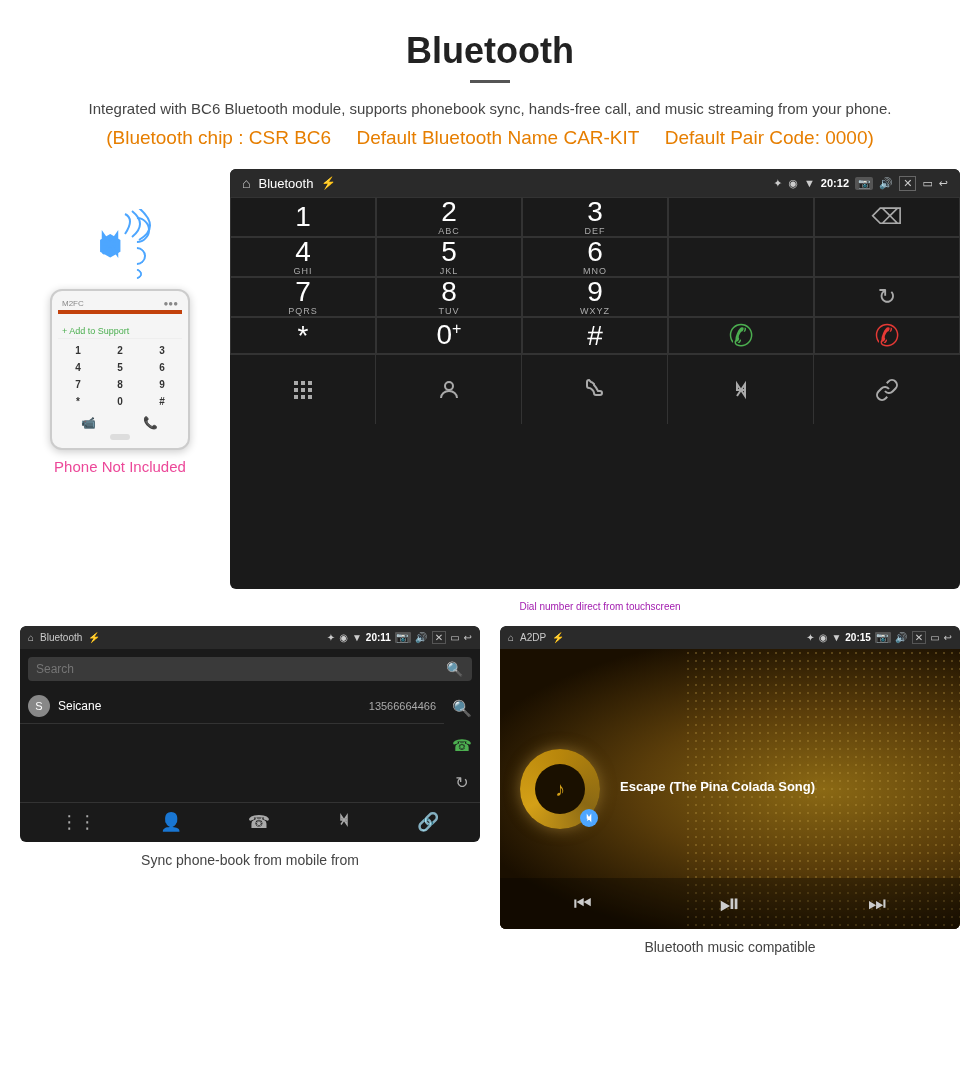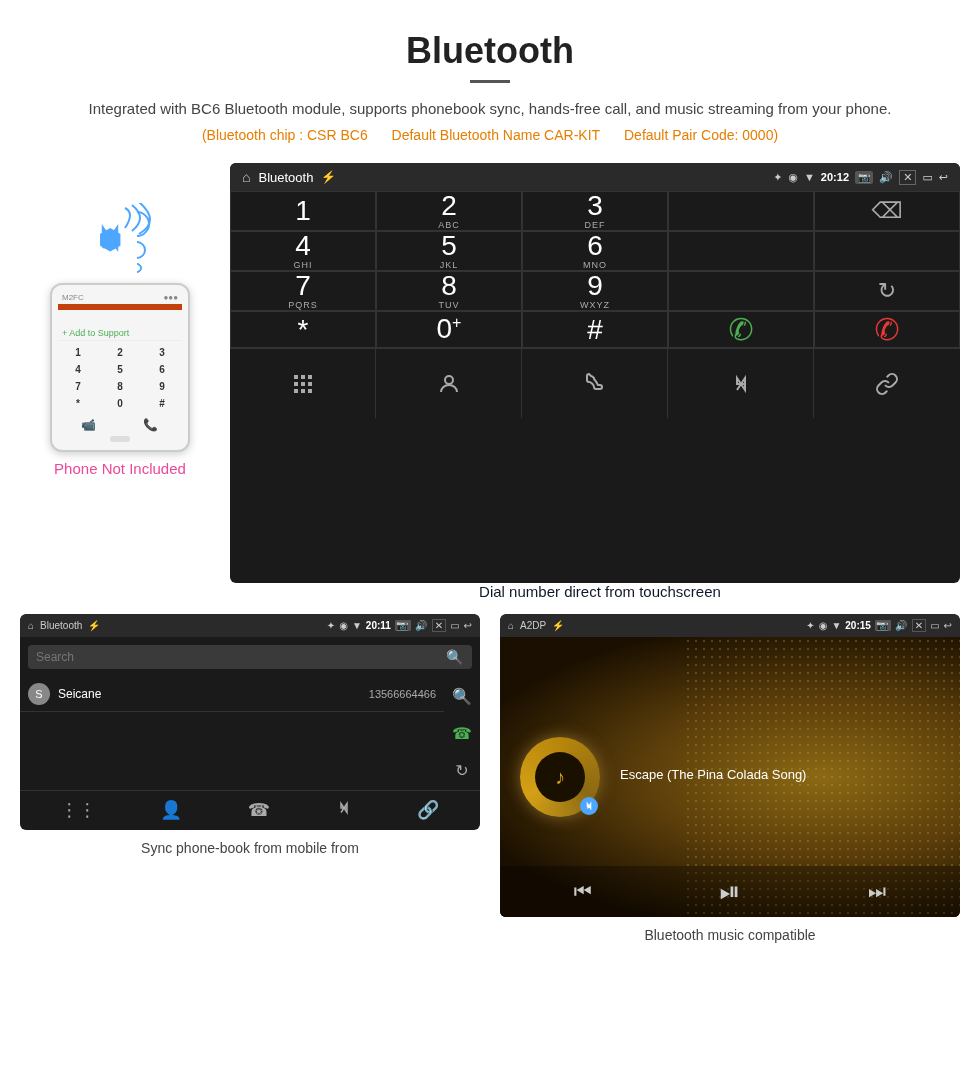--- a/index.html
+++ b/index.html
@@ -28,21 +28,21 @@
       background: #555;
       margin: 0 auto 14px;
     }
     .header-desc {
       font-size: 15px;
       color: #444;
       line-height: 1.6;
       margin-bottom: 6px;
     }
     .header-specs {
-      font-size: 14px;
+      font-size: 19px;
       color: #e67e00;
       font-weight: 500;
     }
     .header-specs span { margin: 0 10px; }
 
     
     .main-area {
       display: flex;
       padding: 10px 20px 0;
       gap: 10px;
@@ -99,22 +99,22 @@
       padding: 6px;
       box-shadow: 0 2px 8px rgba(0,0,0,0.2);
     }
     .phone-top-bar {
       display: flex;
       justify-content: space-between;
       align-items: center;
       padding: 2px 4px;
       font-size: 8px;
       color: #888;
-      border-bottom: 6px solid #c2410c;
-      margin-bottom: 16px;
+      border-bottom: 4px solid #c2410c;
+      margin-bottom: 10px;
     }
     .phone-add-contact {
       font-size: 9px;
       color: #4caf50;
       padding: 2px 4px;
       border-bottom: 1px solid #eee;
       margin-bottom: 4px;
     }
     .phone-keypad {
       display: grid;
@@ -211,23 +211,23 @@
       border-right: 1px solid #333;
       color: #aaa;
       font-size: 22px;
       cursor: pointer;
     }
     .bottom-cell:last-child { border-right: none; }
 
     
     .dial-caption {
       text-align: center;
-      font-size: 15px;
-      color: #0f172a;
-      padding: 0 0 14px;
+      font-size: 10px;
+      color: #a21caf;
+      padding: 12px 0 14px;
     }
 
     
     .bottom-panels {
       display: flex;
       padding: 0 20px 20px;
       gap: 20px;
     }
     .panel {
       flex: 1;
@@ -379,21 +379,21 @@
       color: #fff;
       font-weight: bold;
     }
     .music-info {
       position: absolute;
       top: 50%;
       left: 120px;
       transform: translateY(-70%);
       color: #fff;
     }
-    .music-title { font-size: 13px; font-weight: 400; }
+    .music-title { font-size: 13px; font-weight: 700; }
     .music-controls {
       position: absolute;
       bottom: 0; left: 0; right: 0;
       display: flex;
       justify-content: space-around;
       align-items: center;
       padding: 10px;
       background: rgba(0,0,0,0.3);
     }
     .music-btn { color: #ccc; font-size: 20px; cursor: pointer; }

